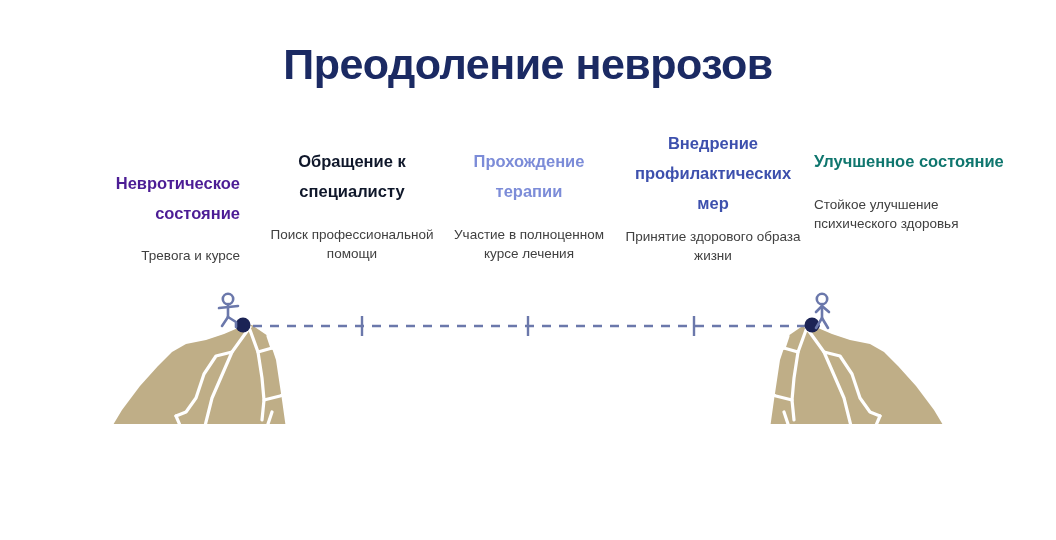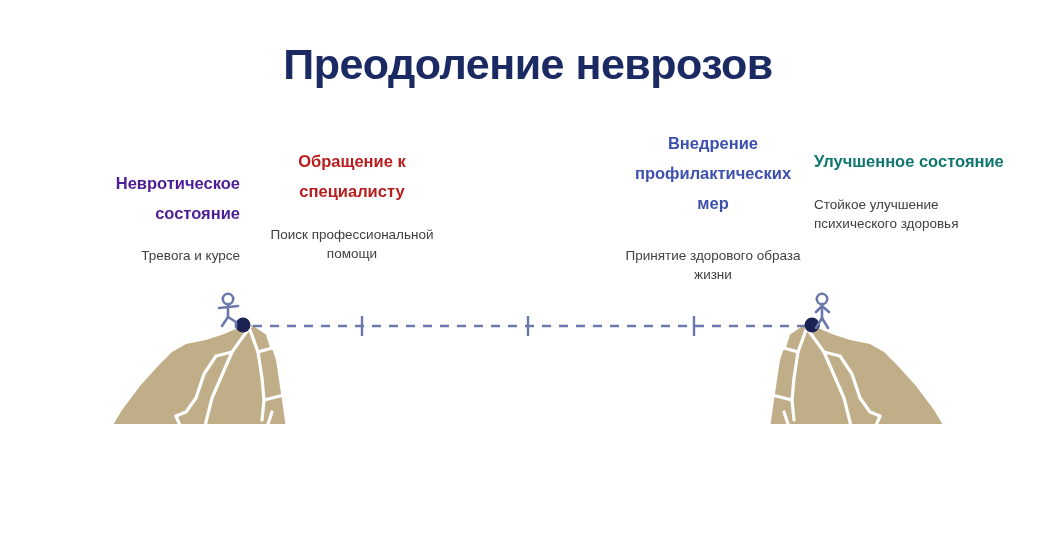--- a/index.html
+++ b/index.html
@@ -56,32 +56,32 @@
     color: #404040;
   }
 
   
   .stage-1 { left: 58px;  width: 182px; text-align: right; padding-top: 40px; }
   .stage-1 .stage-head { color: #4c1d95; }
   .stage-1 .stage-sub  { margin-top: 19px; }
 
   
   .stage-2 { left: 268px; width: 168px; text-align: center; padding-top: 18px; }
-  .stage-2 .stage-head { color: #b91c1c; }
+  .stage-2 .stage-head { color: #0f172a; }
   .stage-2 .stage-sub  { margin-top: 20px; }
 
   
   .stage-3 { left: 448px; width: 162px; text-align: center; padding-top: 18px; }
   .stage-3 .stage-head { color: #7c8cd8; }
   .stage-3 .stage-sub  { margin-top: 20px; }
 
   
   .stage-4 { left: 620px; width: 186px; text-align: center; padding-top: 0px; }
   .stage-4 .stage-head { color: #3d50ad; }
-  .stage-4 .stage-sub  { margin-top: 29px; }
+  .stage-4 .stage-sub  { margin-top: 10px; }
 
   
   .stage-5 { left: 814px; width: 190px; text-align: left; padding-top: 18px; }
   .stage-5 .stage-head { color: #0f766e; }
   .stage-5 .stage-sub  { margin-top: 20px; }
 
   
   .scene {
     position: absolute;
     left: 0;
@@ -231,20 +231,24 @@
     <div class="stage stage-1">
       <div class="stage-head">Невротическое состояние</div>
       <div class="stage-sub">Тревога и курсе</div>
     </div>
 
     <div class="stage stage-2">
       <div class="stage-head">Обращение к специалисту</div>
       <div class="stage-sub">Поиск профессиональной помощи</div>
     </div>
 
+    <div class="stage stage-3">
+      <div class="stage-head">Прохождение терапии</div>
+      <div class="stage-sub">Участие в полноценном курсе лечения</div>
+    </div>
 
     <div class="stage stage-4">
       <div class="stage-head">Внедрение профилактических мер</div>
       <div class="stage-sub">Принятие здорового образа жизни</div>
     </div>
 
     <div class="stage stage-5">
       <div class="stage-head">Улучшенное состояние</div>
       <div class="stage-sub">Стойкое улучшение психического здоровья</div>
     </div>

